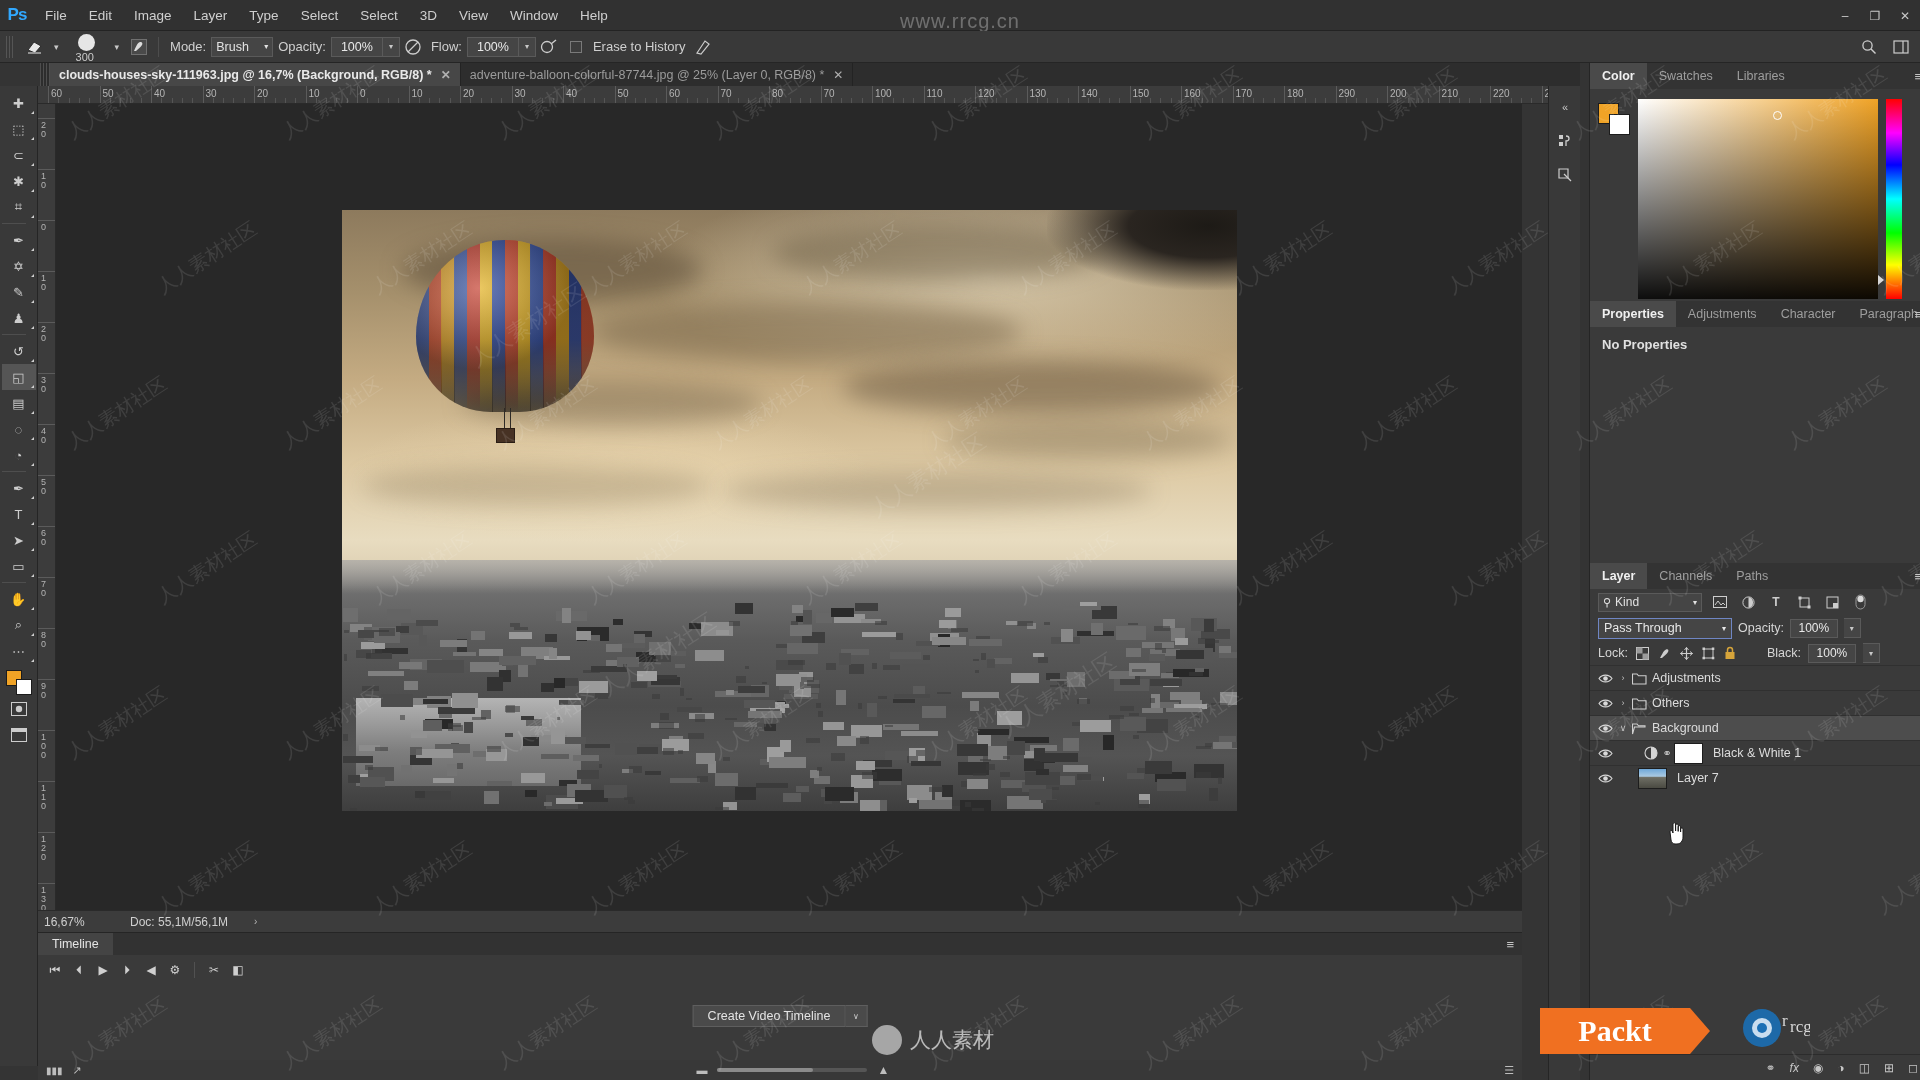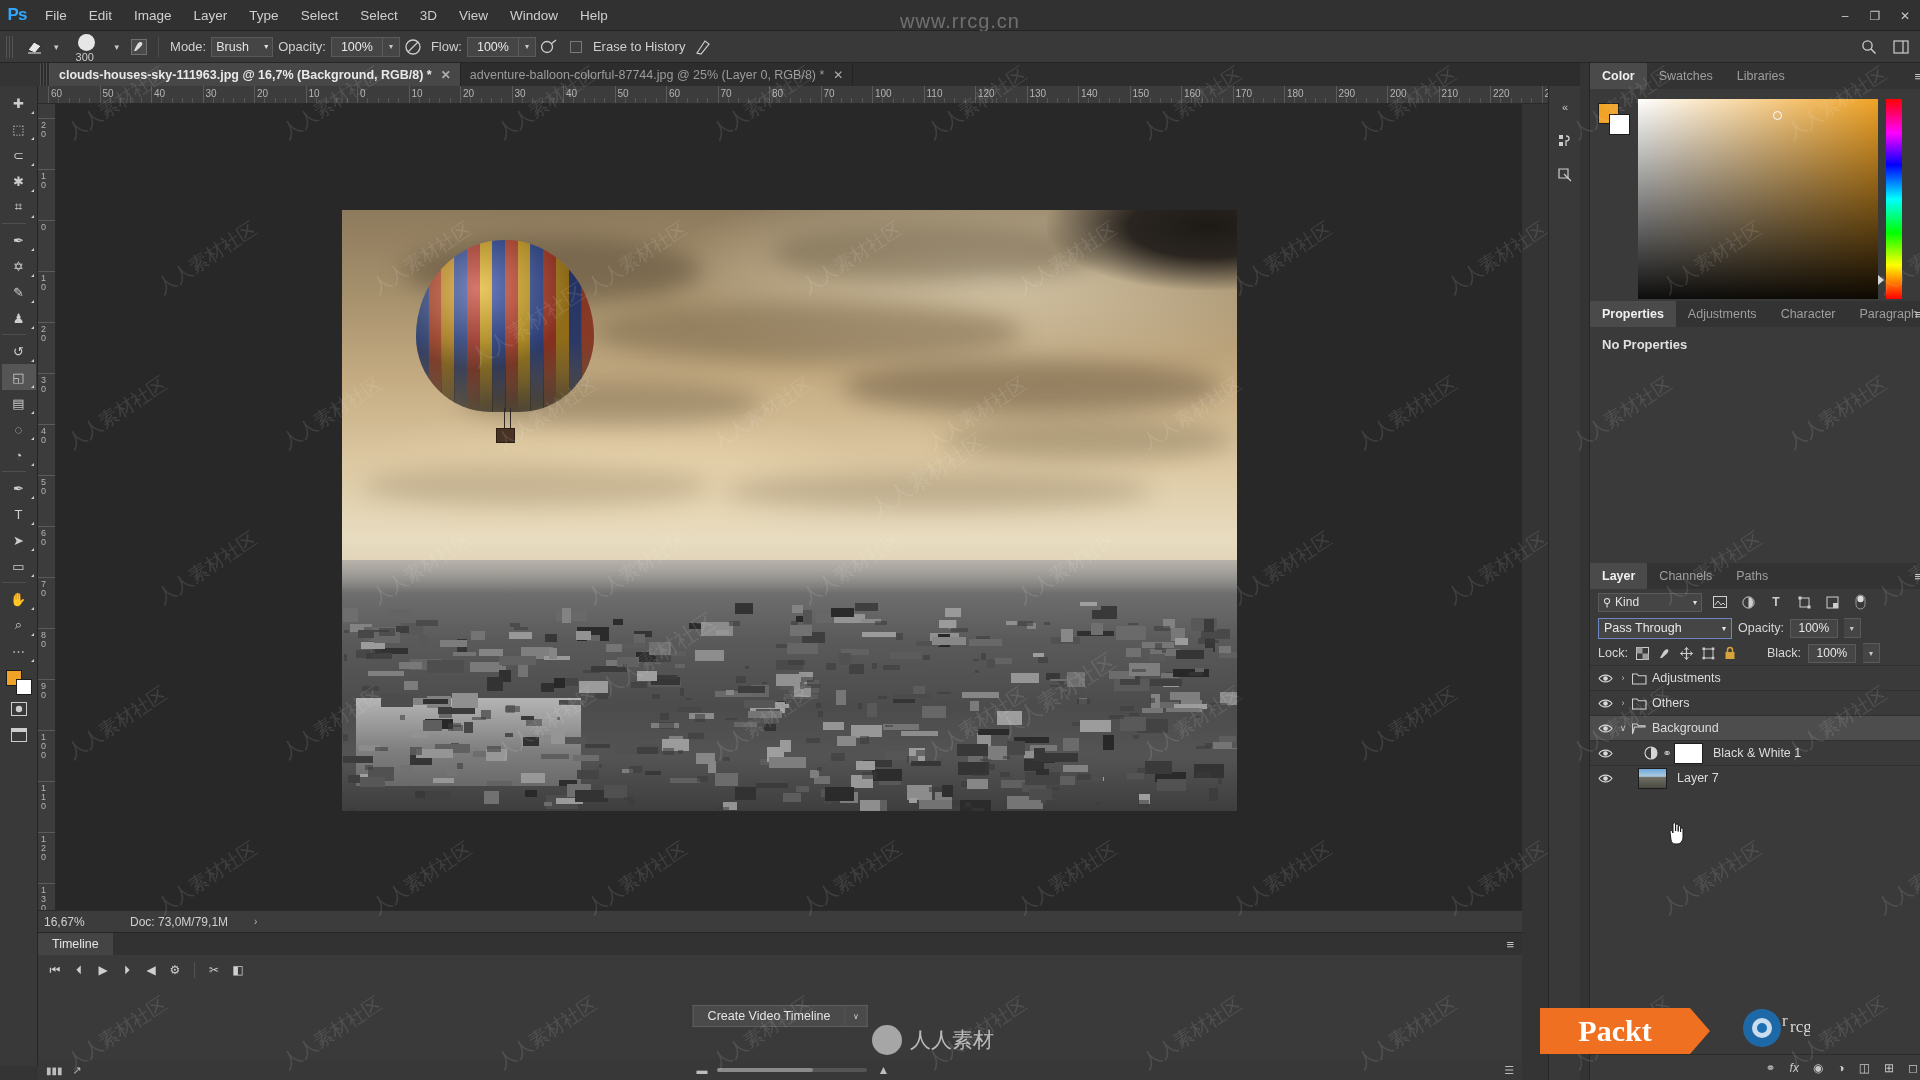--- a/index.html
+++ b/index.html
@@ -1282,21 +1282,21 @@
       </div>
       <div class="canvas-wm" style="left:120px;top:100px">人人素材社区</div>
       <div class="canvas-wm" style="left:520px;top:250px">人人素材社区</div>
       <div class="canvas-wm" style="left:250px;top:430px">人人素材社区</div>
       <div class="canvas-wm" style="left:650px;top:470px">人人素材社区</div>
     </div>
   </div>
 
   <div class="statusbar">
     <div class="sb-zoom">16,67%</div>
-    <div class="sb-doc">Doc: 73,0M/79,1M</div>
+    <div class="sb-doc">Doc: 55,1M/56,1M</div>
     <div class="sb-caret">›</div>
   </div>
 
   <div class="timeline">
     <div class="tl-tabrow">
       <div class="tl-tab">Timeline</div>
       <div class="tl-menu">≡</div>
     </div>
     <div class="tl-ctrlrow" id="tlctrls">
         <div class="tl-btn" style="font-size: 12px;">⏮</div>

